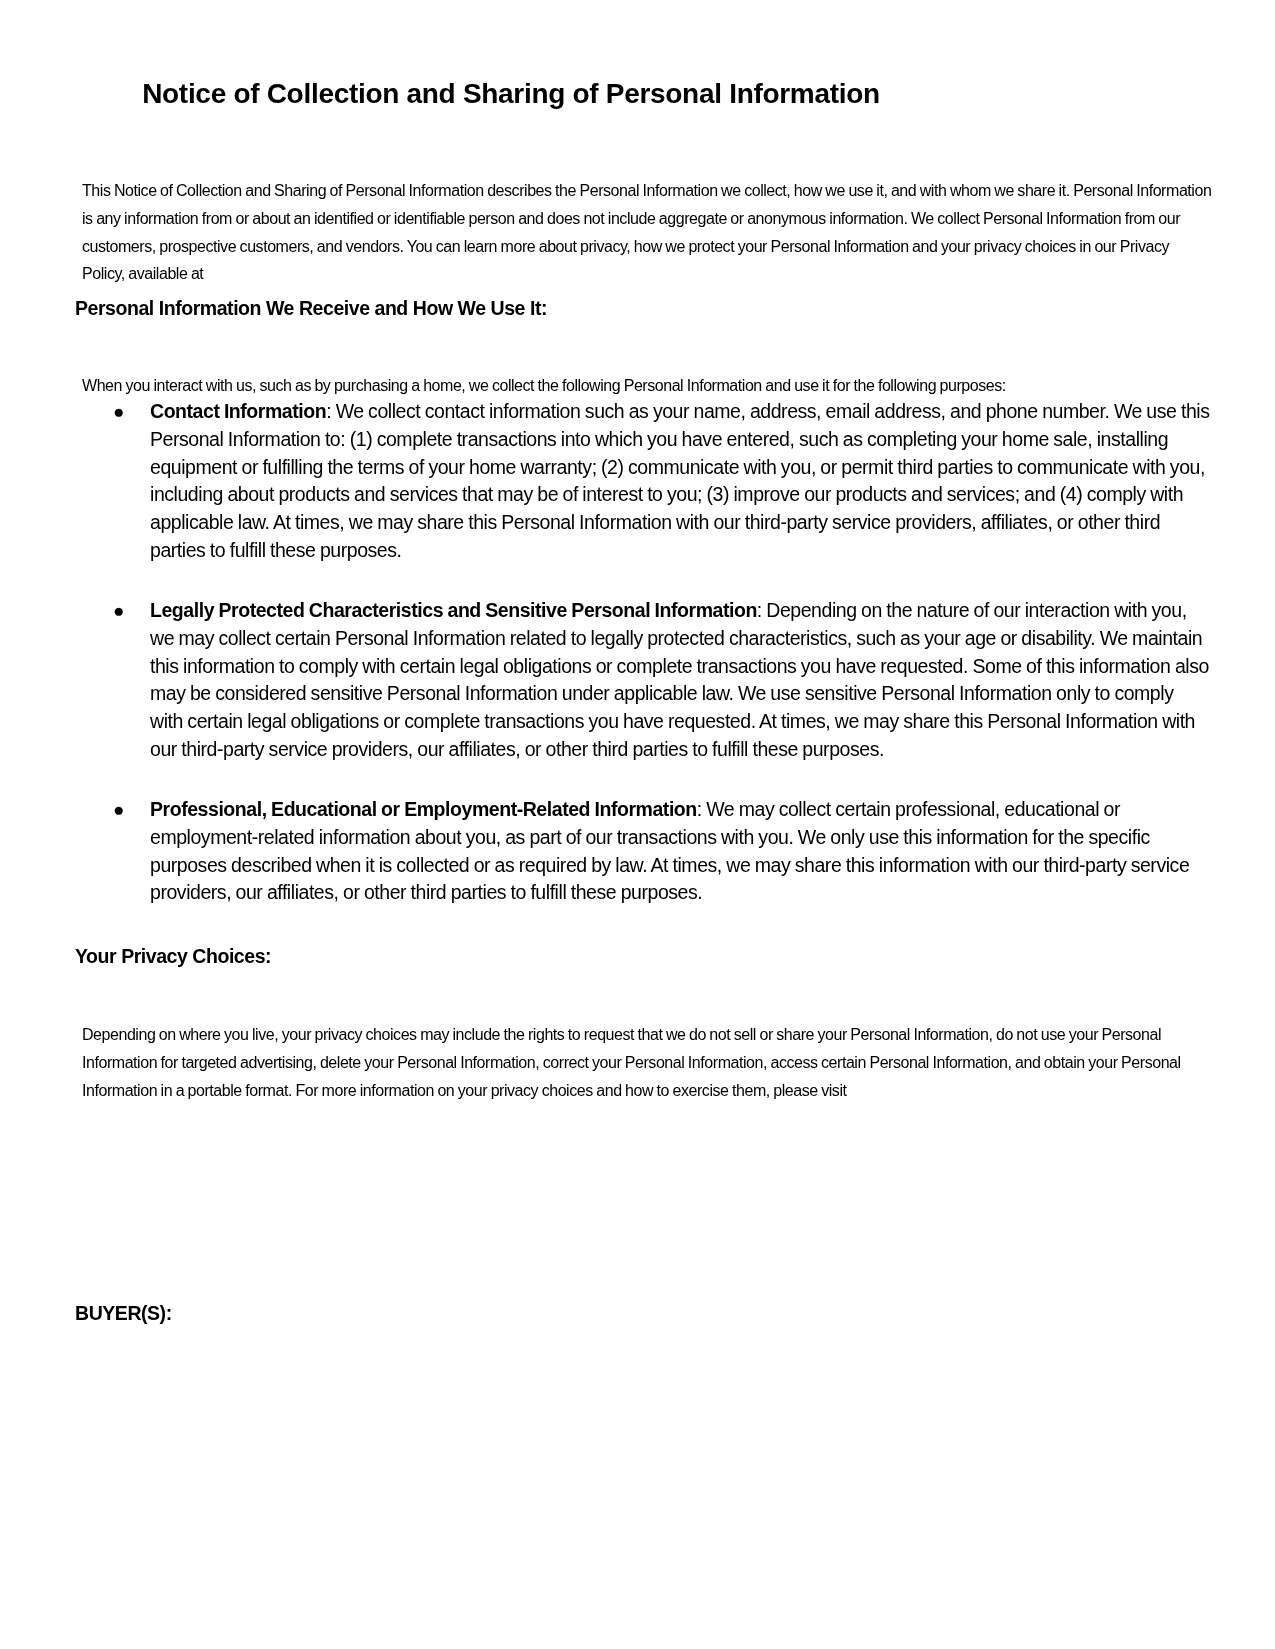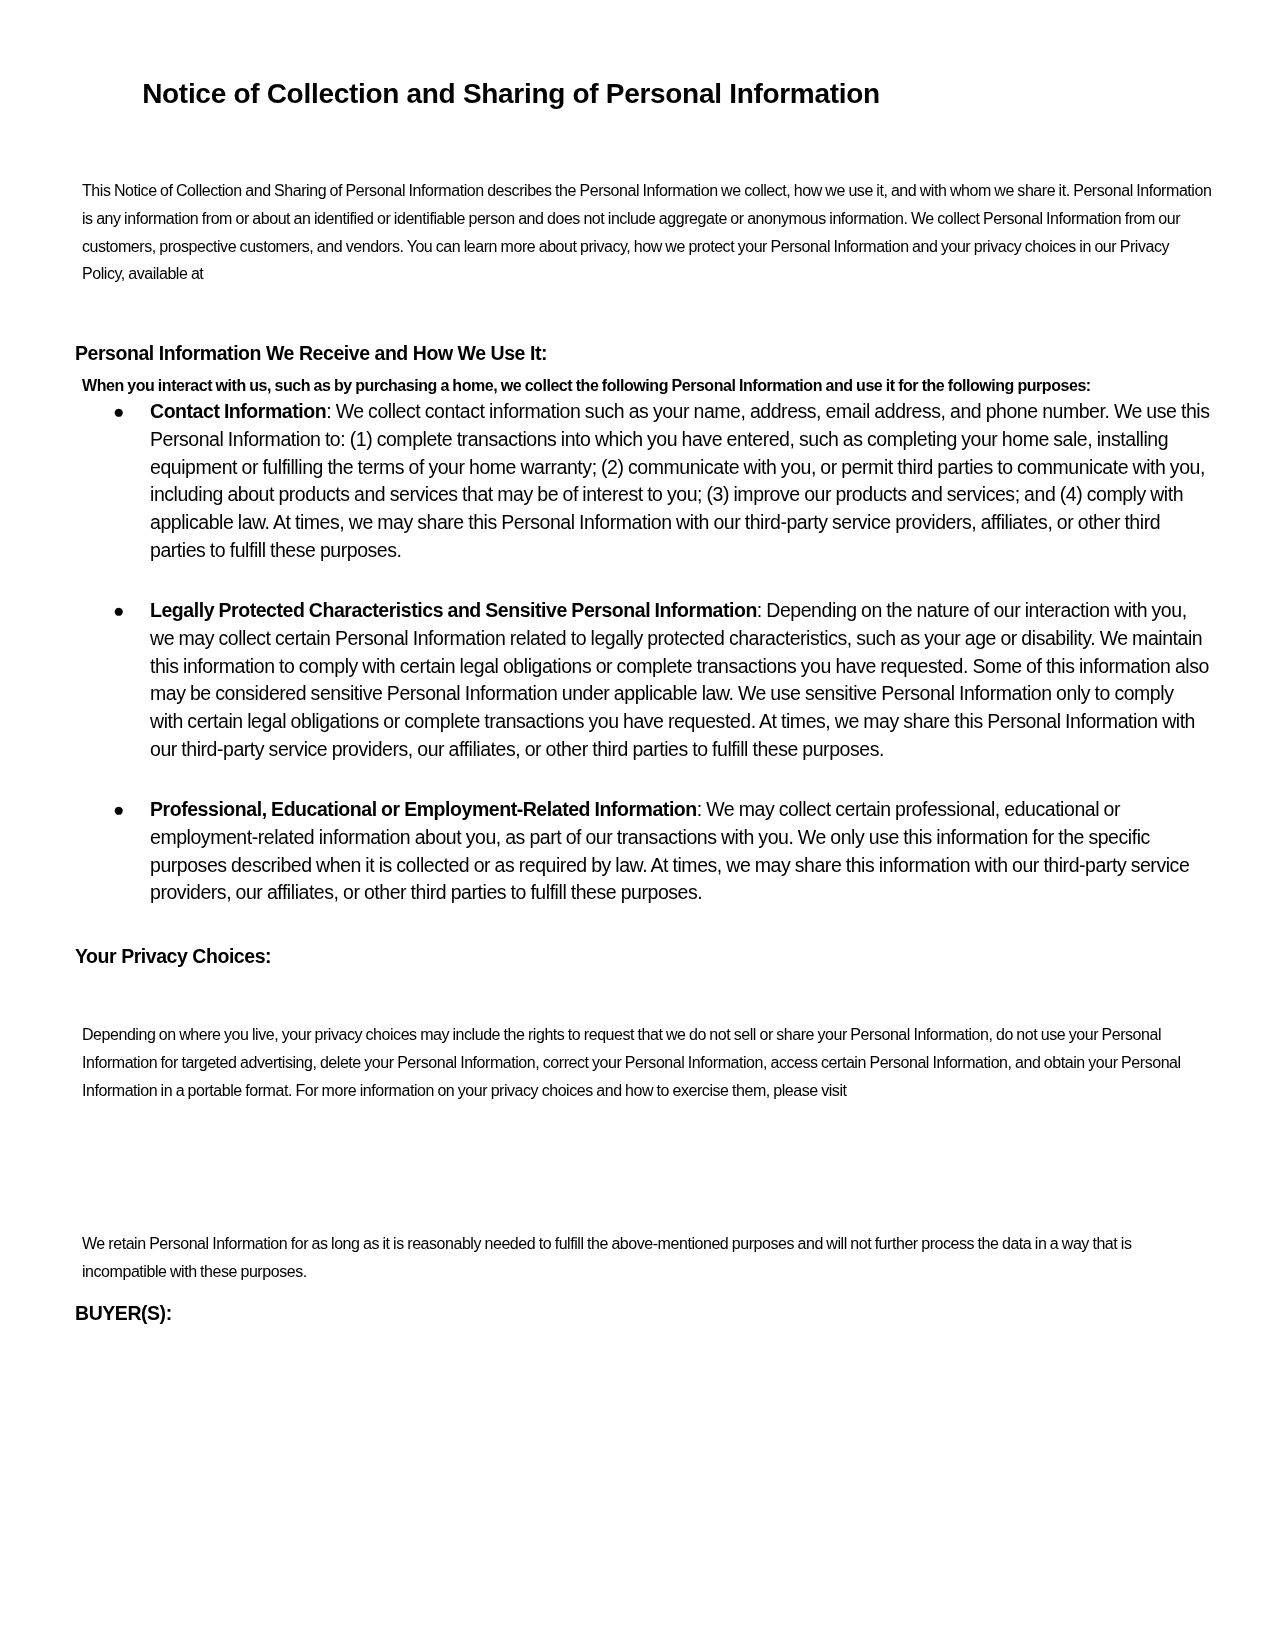--- a/index.html
+++ b/index.html
@@ -81,23 +81,23 @@
   </style>
 </head>
 <body>
 
 <div class="page">
 
   <div class="title">Notice of Collection and Sharing of Personal Information</div>
 
   <div class="block" style="top:137px;">This Notice of Collection and Sharing of Personal Information describes the Personal Information we collect, how we use it, and with whom we share it.  Personal Information is any information from or about an identified or identifiable person and does not include aggregate or anonymous information.  We collect Personal Information from our customers, prospective customers, and vendors. You can learn more about privacy, how we protect your Personal Information and your privacy choices in our Privacy Policy, available at</div>
 
-  <div class="heading" style="top:294px;margin-top:45px;">Personal Information We Receive and How We Use It:</div>
+  <div class="heading" style="top:294px;">Personal Information We Receive and How We Use It:</div>
 
-  <div class="block" style="top:332px;font-weight:bold;">When you interact with us, such as by purchasing a home, we collect the following Personal Information and use it for the following purposes:</div>
+  <div class="block" style="top:332px;">When you interact with us, such as by purchasing a home, we collect the following Personal Information and use it for the following purposes:</div>
 
   <div class="bullet-item" style="top:398px;">
     <span class="dot">●</span>
     <span class="text"><span class="lead">Contact Information</span><span>: We collect contact information such as your name, address, email address, and phone number.  We use this Personal Information to: (1) complete transactions into which you have entered, such as completing your home sale, installing equipment or fulfilling the terms of your home warranty; (2) communicate with you, or permit third parties to communicate with you, including about products and services that may be of interest to you; (3) improve our products and services; and (4) comply with applicable law.  At times, we may share this Personal Information with our third-party service providers, affiliates, or other third parties to fulfill these purposes.</span></span>
   </div>
 
   <div class="bullet-item" style="top:597px;">
     <span class="dot">●</span>
     <span class="text"><span class="lead">Legally Protected Characteristics and Sensitive Personal Information</span><span>: Depending on the nature of our interaction with you, we may collect certain Personal Information related to legally protected characteristics, such as your age or disability.  We maintain this information to comply with certain legal obligations or complete transactions you have requested.  Some of this information also may be considered sensitive Personal Information under applicable law. We use sensitive Personal Information only to comply with certain legal obligations or complete transactions you have requested. At times, we may share this Personal Information with our third-party service providers, our affiliates, or other third parties to fulfill these purposes.</span></span>
   </div>
@@ -105,18 +105,17 @@
   <div class="bullet-item" style="top:796px;">
     <span class="dot">●</span>
     <span class="text"><span class="lead">Professional, Educational or Employment-Related Information</span><span>: We may collect certain professional, educational or employment-related information about you, as part of our transactions with you.  We only use this information for the specific purposes described when it is collected or as required by law.  At times, we may share this information with our third-party service providers, our affiliates, or other third parties to fulfill these purposes.</span></span>
   </div>
 
   <div class="heading" style="top:942px;">Your Privacy Choices:</div>
 
   <div class="block" style="top:981px;">Depending on where you live, your privacy choices may include the rights to request that we do not sell or share your Personal Information, do not use your Personal Information for targeted advertising, delete your Personal Information, correct your Personal Information, access certain Personal Information, and obtain your Personal Information in a portable format. For more information on your privacy choices and how to exercise them, please visit</div>
 
 
-  <div class="block" style="top:1190px;">We retain Personal Information for as long as it is reasonably needed to fulfill the above-mentioned purposes and will not further process the data in a way that is incompatible with these purposes.</div>
 
   <div class="heading" style="top:1299px;text-align:right;">BUYER(S):</div>
 
 
 </div>
 
 </body></html>

